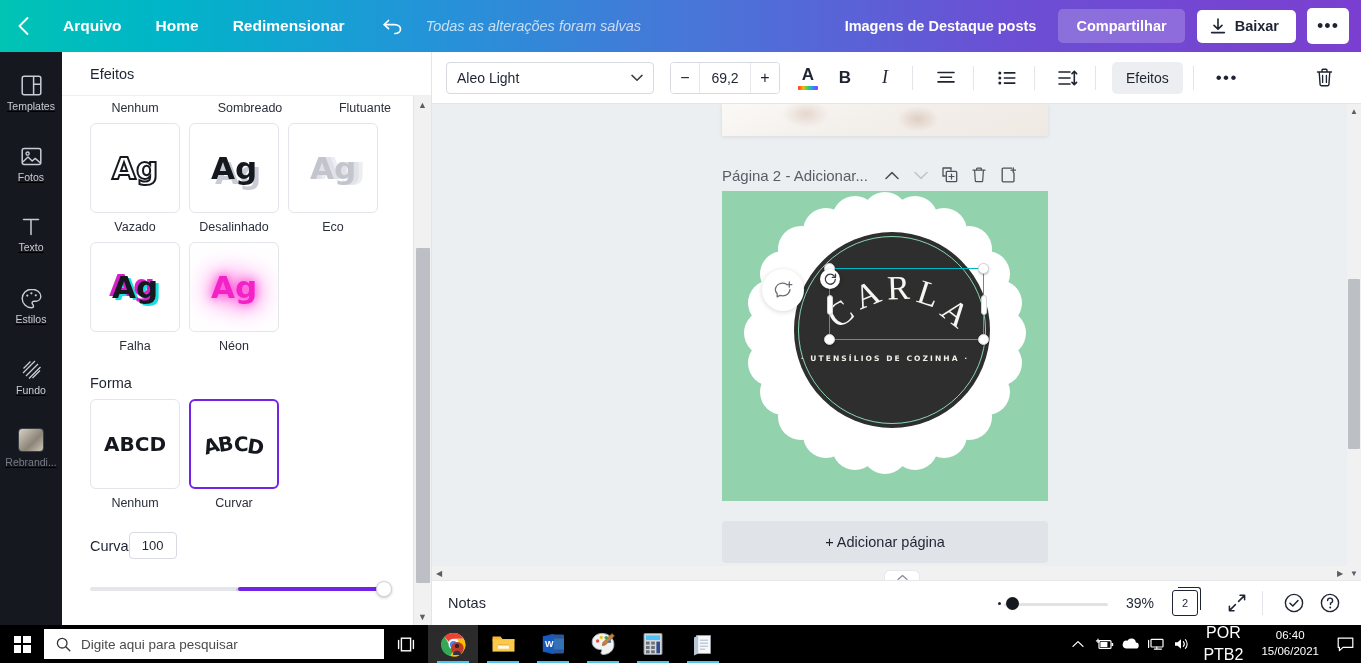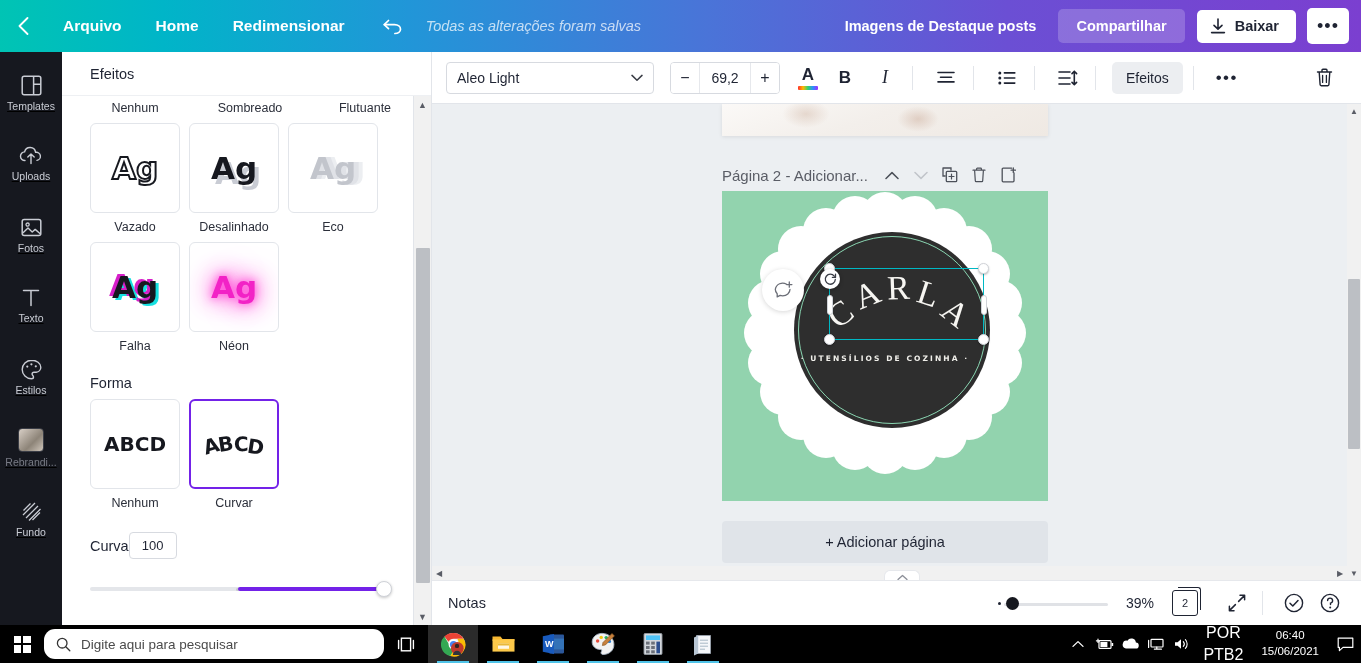--- a/index.html
+++ b/index.html
@@ -373,21 +373,21 @@
     position:absolute; bottom:0; left:0; width:1361px; height:38px;
     background:#000; display:flex; align-items:center;
   }
   .tb-start { width:44px; height:38px; display:flex; align-items:center;
     justify-content:center; cursor:pointer; }
   .win-logo { width:17px; height:17px; display:grid;
     grid-template-columns:1fr 1fr; grid-template-rows:1fr 1fr; gap:2px; }
   .win-logo i { background:#fff; display:block; }
   .tb-search {
     width:340px; height:30px; background:#fff; display:flex;
-    align-items:center; gap:10px; padding: 0 12px; cursor:text;border-radius:11px;
+    align-items:center; gap:10px; padding: 0 12px; cursor:text;
   }
   .tb-search .ph { font-size:13.5px; color:#4a4a4a; }
   .tb-task { width:44px; height:38px; display:flex; align-items:center;
     justify-content:center; cursor:pointer; }
   .tb-app {
     width:50px; height:38px; display:flex; align-items:center;
     justify-content:center; cursor:pointer; position:relative;
   }
   .tb-app.active { background:#2b2b2b; }
   .tb-app .uline {
@@ -446,27 +446,20 @@
 
     <div class="rail-item">
       <svg width="21" height="21" viewBox="0 0 21 21" fill="none">
         <rect x="1.2" y="1.2" width="18.6" height="18.6" rx="2" stroke="#c9ccd4" stroke-width="1.5"></rect>
         <path d="M12.6 1.2v18.6M12.6 9.2h7.2" stroke="#c9ccd4" stroke-width="1.5"></path>
       </svg>
       <span class="lbl">Templates</span>
     </div>
 
 
-    <div class="rail-item">
-      <svg width="24" height="20" viewBox="0 0 24 20" fill="none">
-        <path d="M6 14.5a4.3 4.3 0 0 1-.4-8.6A5.6 5.6 0 0 1 16.6 6.3 4 4 0 0 1 18 14.4" stroke="#c9ccd4" stroke-width="1.4" stroke-linecap="round" fill="none"></path>
-        <path d="M12 17.6V8.2M8.8 11.1L12 8l3.2 3.1" stroke="#c9ccd4" stroke-width="1.4" stroke-linecap="round" stroke-linejoin="round"></path>
-      </svg>
-      <span class="lbl">Uploads</span>
-    </div>
 
     <div class="rail-item">
       <svg width="21" height="21" viewBox="0 0 21 21" fill="none">
         <rect x="1.2" y="2.4" width="18.6" height="16.2" rx="2" stroke="#c9ccd4" stroke-width="1.5"></rect>
         <circle cx="6.6" cy="7.6" r="1.6" stroke="#c9ccd4" stroke-width="1.3"></circle>
         <path d="M1.8 16l5.2-5 4.2 4 3-2.6 5 4.4" stroke="#c9ccd4" stroke-width="1.4" stroke-linejoin="round" fill="none"></path>
       </svg>
       <span class="lbl">Fotos</span>
     </div>
 
@@ -480,32 +473,32 @@
     <div class="rail-item">
       <svg width="21" height="21" viewBox="0 0 21 21" fill="none">
         <path d="M10.5 1.2a9.3 9.3 0 0 0 0 18.6c1.3 0 2-.8 2-1.8 0-1.5-1.4-1.6-1.4-3 0-1 .8-1.8 1.9-1.8h2.2a4.9 4.9 0 0 0 4.6-5c0-4-4.2-7-9.3-7z" stroke="#c9ccd4" stroke-width="1.4" fill="none"></path>
         <circle cx="6.3" cy="7.6" r="1.1" fill="#c9ccd4"></circle>
         <circle cx="10.4" cy="5.3" r="1.1" fill="#c9ccd4"></circle>
         <circle cx="14.8" cy="7.3" r="1.1" fill="#c9ccd4"></circle>
       </svg>
       <span class="lbl">Estilos</span>
     </div>
 
-    <div class="rail-item dim">
-      <span class="rail-thumb"></span>
-      <span class="lbl">Rebrandi...</span>
-    </div>
-
     <div class="rail-item">
       <svg width="21" height="21" viewBox="0 0 21 21" fill="none">
         <g stroke="#c9ccd4" stroke-width="1.3">
           <path d="M2 14L14 2M5 17L17 5M8 19.5L19.5 8M2.5 9.5L9.5 2.5M11.5 19L19 11.5"></path>
         </g>
       </svg>
       <span class="lbl">Fundo</span>
+    </div>
+
+    <div class="rail-item dim">
+      <span class="rail-thumb"></span>
+      <span class="lbl">Rebrandi...</span>
     </div>
   </div>
 
   <div class="panel">
     <div class="panel-head">Efeitos</div>
 
     <div class="panel-body">
 
       <div class="eff-caption-row">
         <div class="cap">Nenhum</div>

